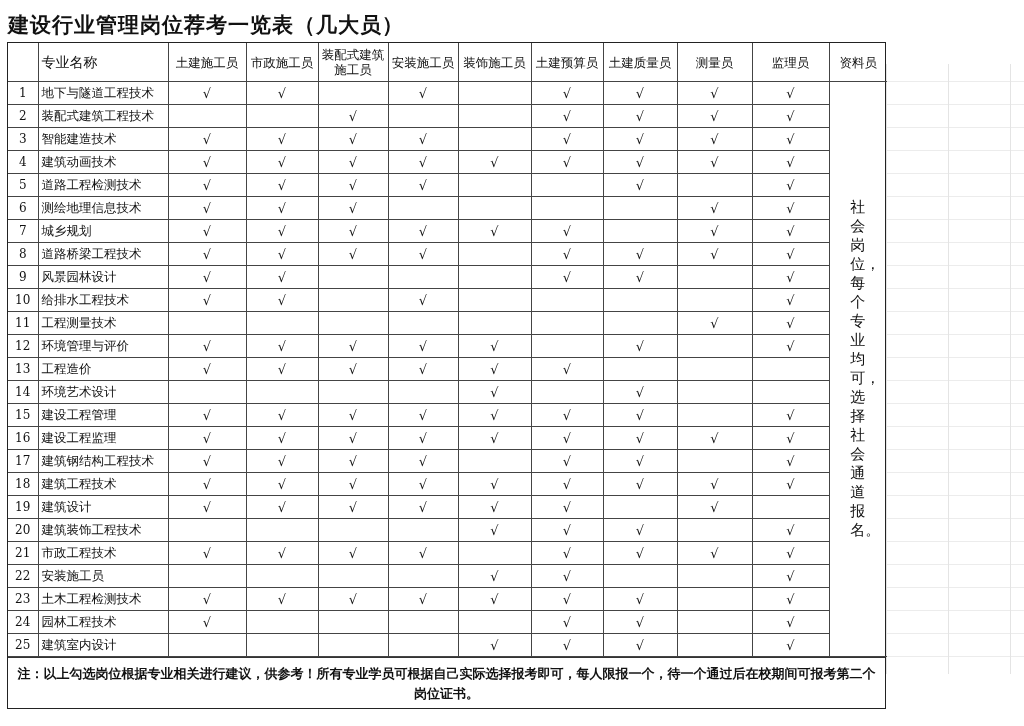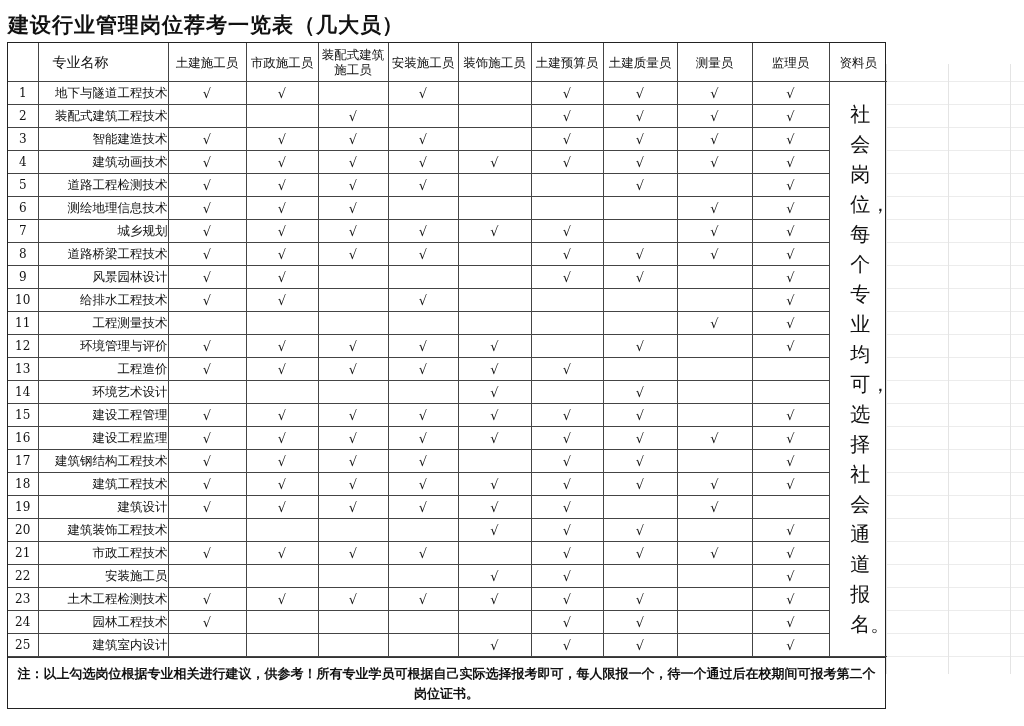--- a/index.html
+++ b/index.html
@@ -33,28 +33,28 @@
     }
     table { border-collapse: collapse; width: 100%; table-layout: fixed; }
     td, th {
       border: 1px solid #444; padding: 0; font-weight: normal; font-size: 12.5px;
       text-align: center; vertical-align: middle; overflow: hidden;
     }
     tr:first-child th { border-top: none; }
     th:first-child, td:first-child { border-left: none; }
     th:last-child, td.merged { border-right: none; }
     thead th { height: 38px; font-size: 12.5px; line-height: 15px; }
-    thead th.name-h { text-align: left; padding-left: 14px; font-size: 14px; }
+    thead th.name-h { text-align: left; padding-left: 3px; font-size: 14px; }
     tbody td { height: 22px; }
     td.idx { font-size: 12px; }
-    td.major { text-align: right; padding-left: 3px; font-size: 12.5px; white-space: nowrap; }
+    td.major { text-align: left; padding-left: 3px; font-size: 12.5px; white-space: nowrap; }
     td.chk { font-size: 13px; font-family: "DejaVu Sans", "Liberation Sans", sans-serif; }
     td.merged { vertical-align: middle; }
     .vtext {
-      display: inline-block; width: 16px; font-size: 20px; line-height: 30px;
+      display: inline-block; width: 16px; font-size: 15px; line-height: 19px;
       word-break: break-all; text-align: left;
     }
     .note {
       border-top: 1px solid #333; height: 51px; box-sizing: border-box;
       padding: 6px 4px 0 4px; text-align: center; font-size: 13px; line-height: 20px;
       font-weight: bold;
     }
   </style>
 </head>
 <body>

